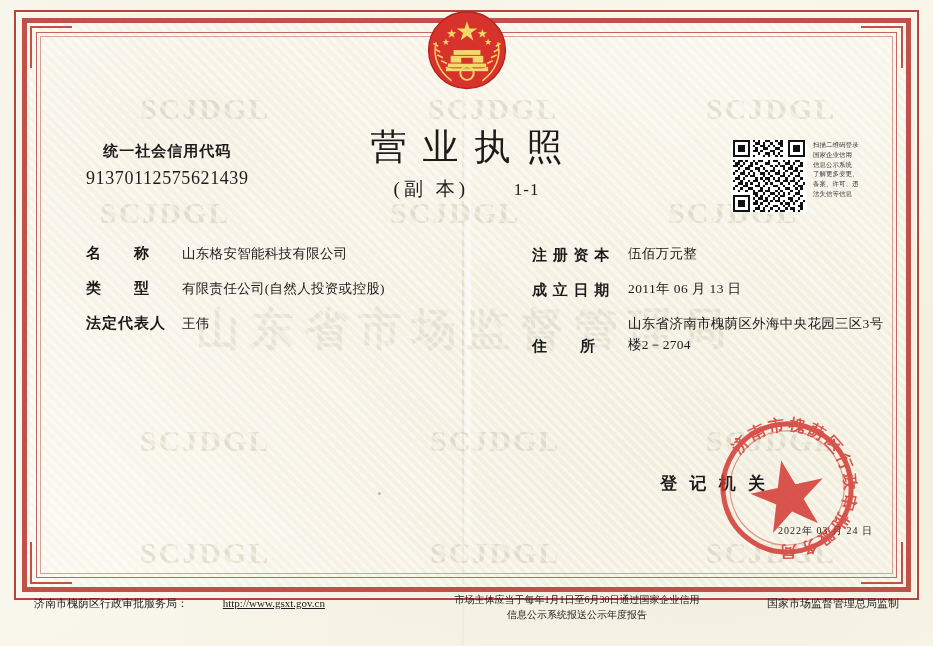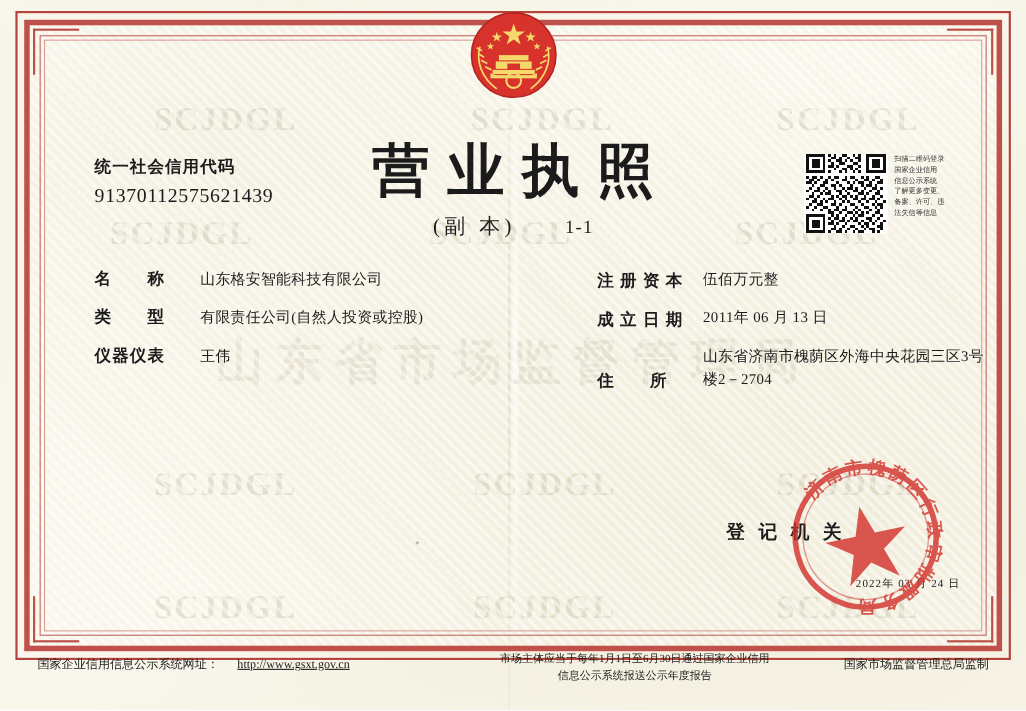--- a/index.html
+++ b/index.html
@@ -107,22 +107,22 @@
   
   .title-block {
     position: absolute;
     left: 0; right: 0;
     top: 128px;
     text-align: center;
     pointer-events: none;
   }
   .main-title {
     font-family: "Liberation Serif", serif;
-    font-size: 52px;
-    font-weight: bold;
+    font-size: 36px;
+    font-weight: normal;
     letter-spacing: 16px;
     color: #1b1b1b;
     text-indent: 16px;
     line-height: 1.1;
   }
   .sub-title-row {
     margin-top: 8px;
     font-size: 19px;
     color: #1b1b1b;
     letter-spacing: 4px;
@@ -133,21 +133,21 @@
     font-size: 17px;
     letter-spacing: 1px;
     font-family: "Liberation Serif", serif;
   }
 
   
   .credit-block {
     position: absolute;
     left: 86px;
     top: 142px;
-    text-align: left;
+    text-align: center;
   }
   .credit-label {
     font-size: 15px;
     letter-spacing: 1px;
     color: #1b1b1b;
     font-weight: bold;
   }
   .credit-value {
     margin-top: 7px;
     font-size: 18px;
@@ -183,21 +183,20 @@
   
   .fields {
     position: absolute;
     left: 0; right: 0;
     top: 244px;
   }
   .row {
     display: flex;
     align-items: flex-start;
     margin-bottom: 14px;
-    gap: 11px;
   }
   .col-left {
     width: 470px;
     display: flex;
     align-items: flex-start;
     padding-left: 86px;
     box-sizing: border-box;
   }
   .col-right {
     flex: 1;
@@ -270,21 +269,21 @@
     font-size: 11px;
     color: #1b1b1b;
   }
   .footer-left {
     position: absolute;
     left: 34px;
     top: 0;
     white-space: nowrap;
   }
   .footer-left .link {
-    margin-left: 14px;
+    margin-left: 32px;
     color: #1b1b1b;
     text-decoration: underline;
   }
   .footer-center {
     position: absolute;
     left: 452px;
     top: -3px;
     width: 250px;
     text-align: center;
     font-size: 10px;
@@ -634,21 +633,21 @@
         <div class="val wide">有限责任公司(自然人投资或控股)</div>
       </div>
       <div class="col-right">
         <div class="lbl">成 立 日 期</div>
         <div class="val date-val">2011年  06 月 13 日</div>
       </div>
     </div>
 
     <div class="row">
       <div class="col-left">
-        <div class="lbl">仪器仪表</div>
+        <div class="lbl">法定代表人</div>
         <div class="val wide">王伟</div>
       </div>
       <div class="col-right">
         <div class="lbl">住　　所</div>
         <div class="val" style="width:262px;">山东省济南市槐荫区外海中央花园三区3号楼2－2704</div>
       </div>
     </div>
 
 
   </div>
@@ -667,20 +666,20 @@
       <circle cx="80" cy="80" r="57" fill="none" stroke="#d2322c" stroke-width="1.2" opacity="0.6"></circle>
       <polygon points="80,52 89,78 117,78 94,94 103,121 80,104 57,121 66,94 43,78 71,78" fill="#d2322c"></polygon>
       <text font-family="'Liberation Serif', serif" font-size="16" font-weight="bold" fill="#d2322c" letter-spacing="3">
         <textPath href="#sealArc" startOffset="13%">济南市槐荫区行政审批服务局</textPath>
       </text>
     </g>
   </svg>
 
   <div class="footer">
     <div class="footer-left">
-      <span>国家企业信用信息公示系统网址：</span>
+      <span>济南市槐荫区行政审批服务局：</span>
       <span class="link">http://www.gsxt.gov.cn</span>
     </div>
     <div class="footer-center">市场主体应当于每年1月1日至6月30日通过国家企业信用信息公示系统报送公示年度报告</div>
     <div class="footer-right">国家市场监督管理总局监制</div>
   </div>
 
 </div>
 
 </body></html>

